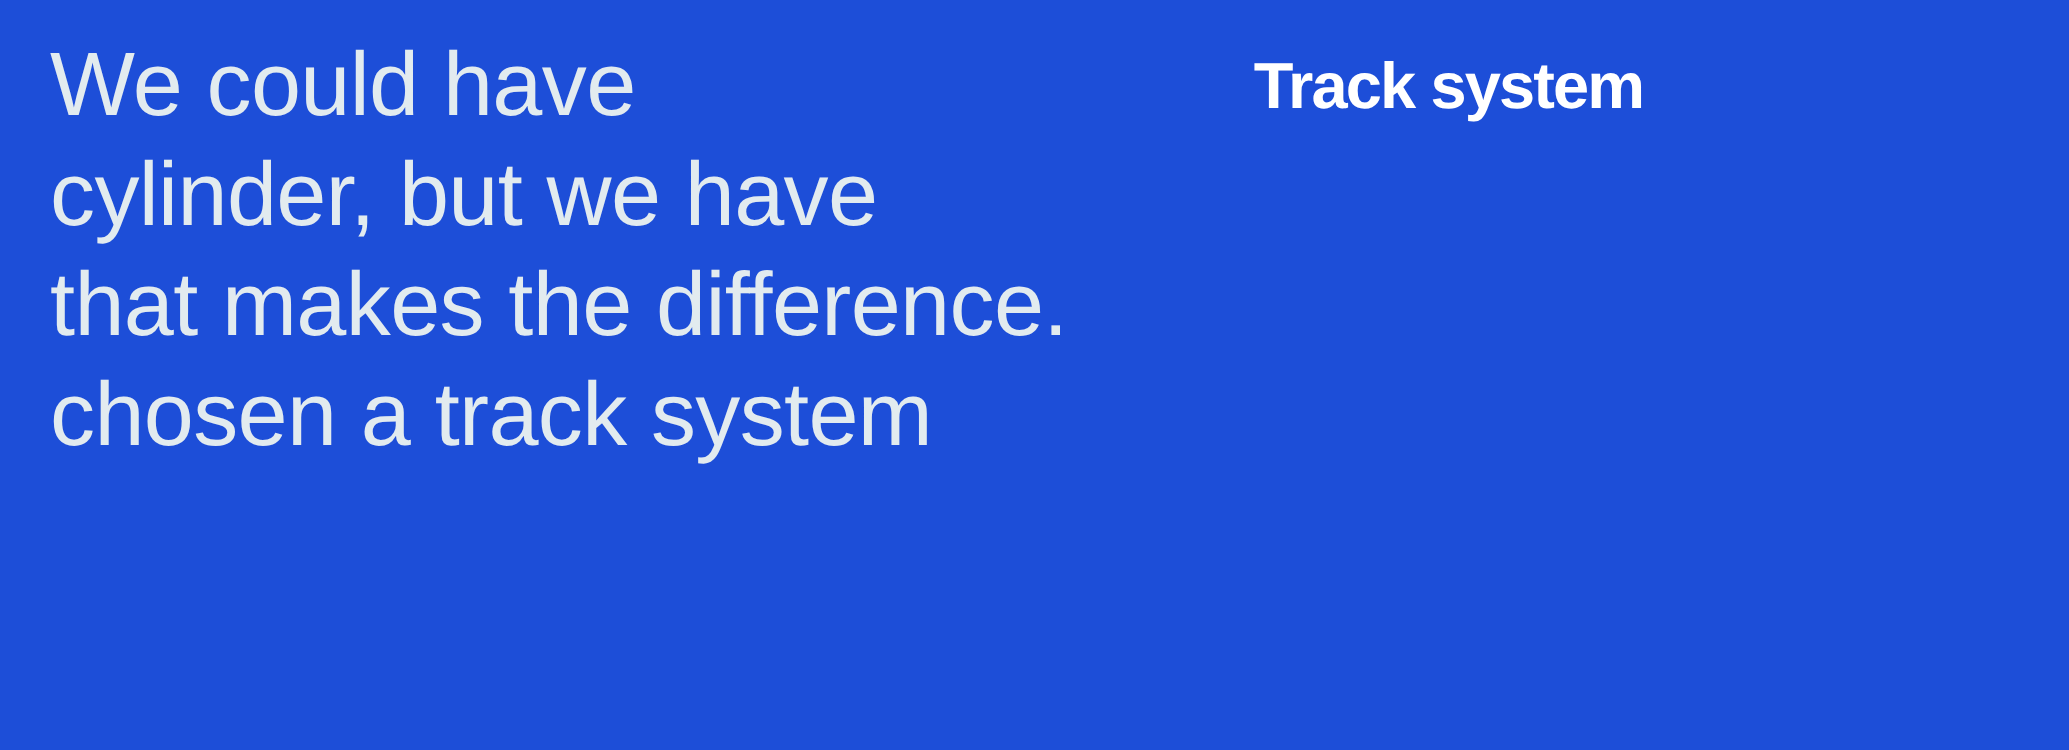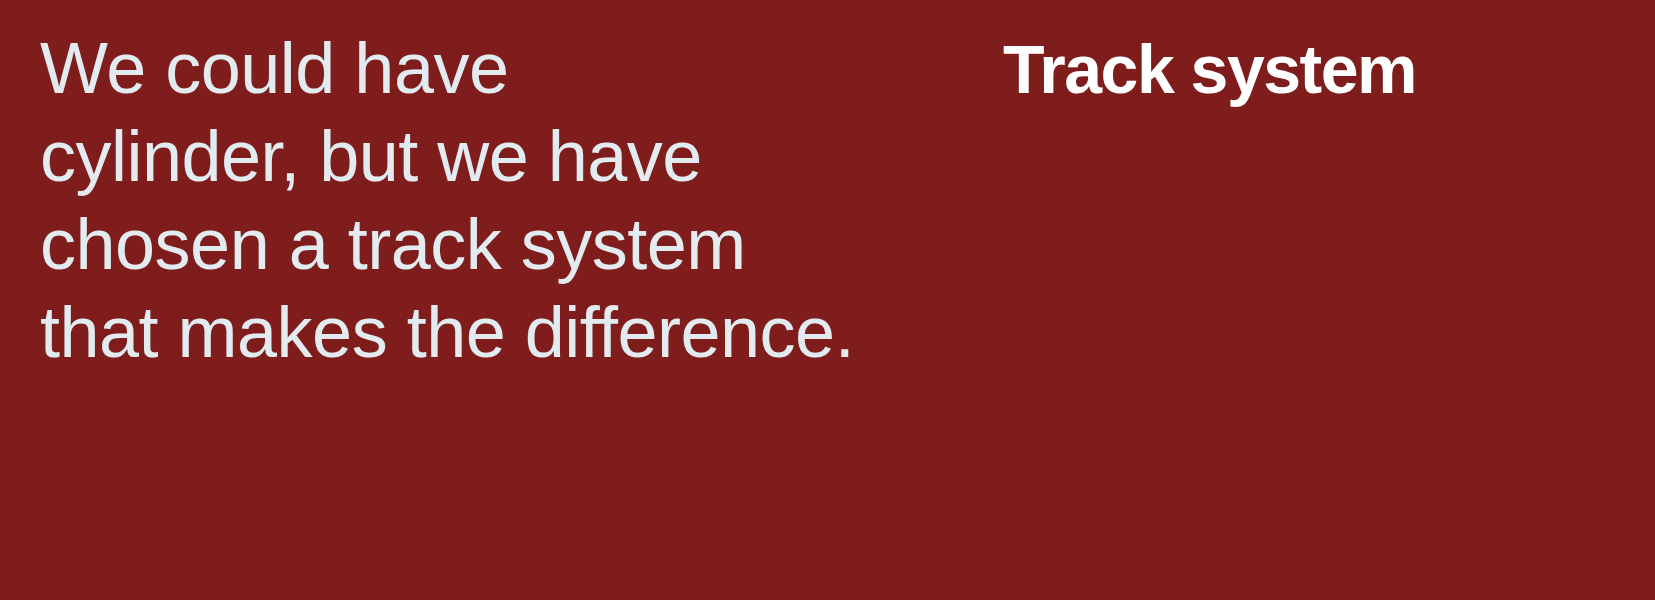--- a/index.html
+++ b/index.html
@@ -12,21 +12,21 @@
     overflow: hidden;
     background: #2d6a82;
     font-family: "Liberation Sans", sans-serif;
     -webkit-font-smoothing: antialiased;
   }
 
   #promo-banner {
     position: relative;
     width: 1655px;
     height: 600px;
-    background: #7f1d1d;
+    background: #1d4ed8;
   }
 
   
   #body-copy {
     position: absolute;
     left: 40px;
     top: 24px;
     width: 940px;
   }
 
@@ -42,34 +42,34 @@
   }
 
   
   #section-heading {
     position: absolute;
     left: 1003px;
     top: 25px;
     margin: 0;
     color: #ffffff;
     font-family: "Liberation Sans", sans-serif;
-    font-size: 68px;
+    font-size: 52px;
     font-weight: 700;
     line-height: 88px;
     letter-spacing: -1.5px;
     white-space: nowrap;
   }
 </style>
 </head>
 <body>
 
 <div id="promo-banner">
 
   <div id="body-copy">
     <span class="copy-line">We could have</span>
     <span class="copy-line">cylinder, but we have</span>
+    <span class="copy-line">that makes the difference.</span>
     <span class="copy-line">chosen a track system</span>
-    <span class="copy-line">that makes the difference.</span>
   </div>
 
   <h2 id="section-heading">Track system</h2>
 
 </div>
 
 </body></html>

